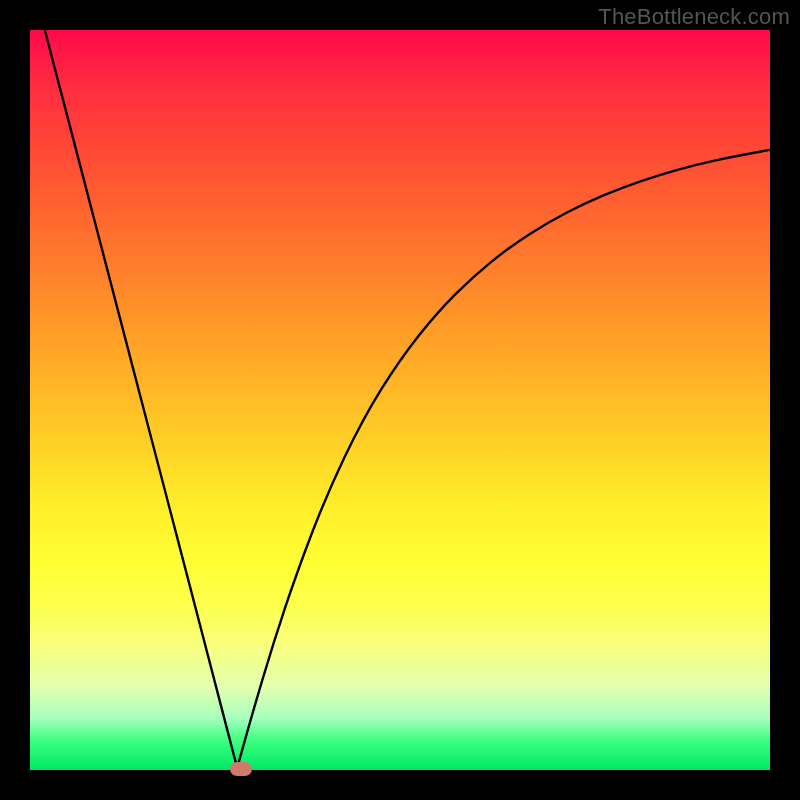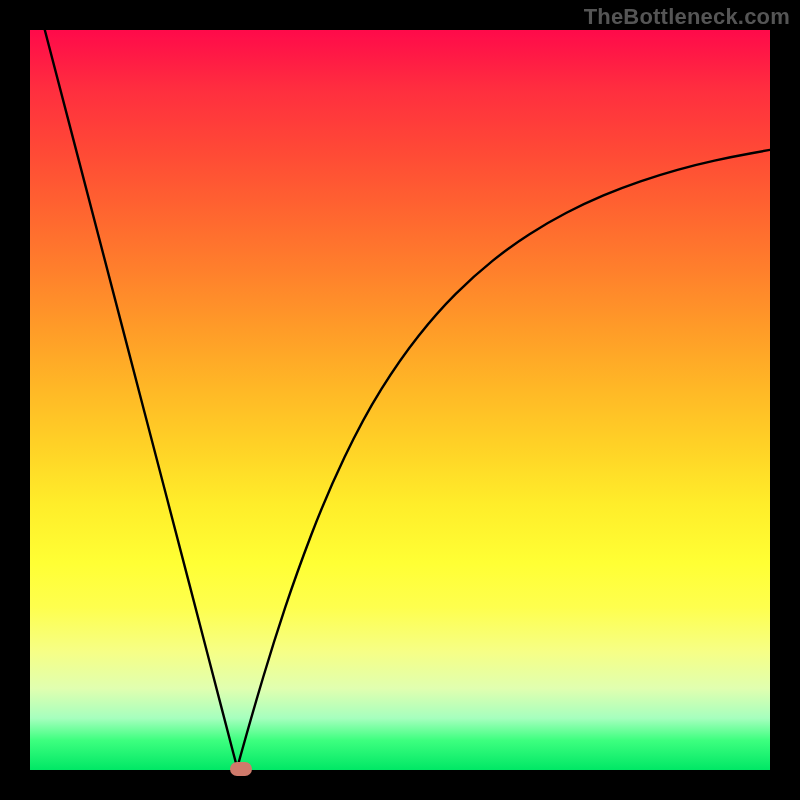--- a/index.html
+++ b/index.html
@@ -39,21 +39,21 @@
       #3dff7f 96%,
       #00e765 100%);
   }
   .watermark {
     position: absolute;
     top: 4px;
     right: 10px;
     font-family: Arial, Helvetica, sans-serif;
     font-size: 22px;
     color: #555;
-    font-weight: 700;
+    font-weight: 400;
     letter-spacing: 0.2px;
   }
   svg.curve {
     position: absolute;
     left: 0;
     top: 0;
   }
   .marker {
     position: absolute;
     width: 22px;

